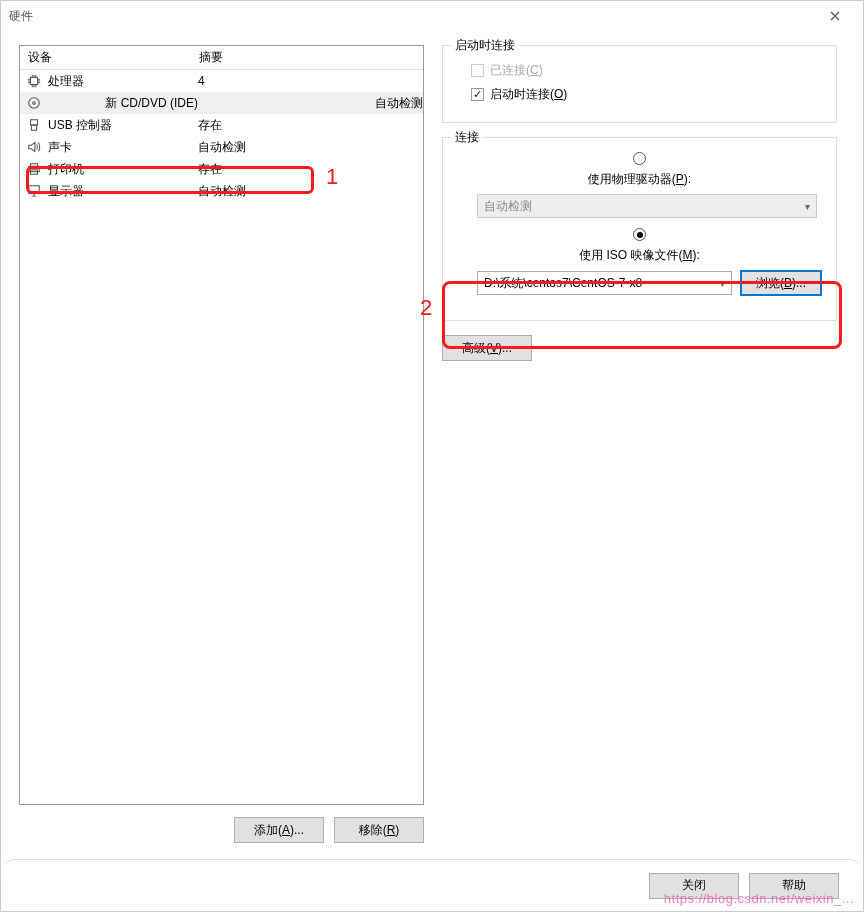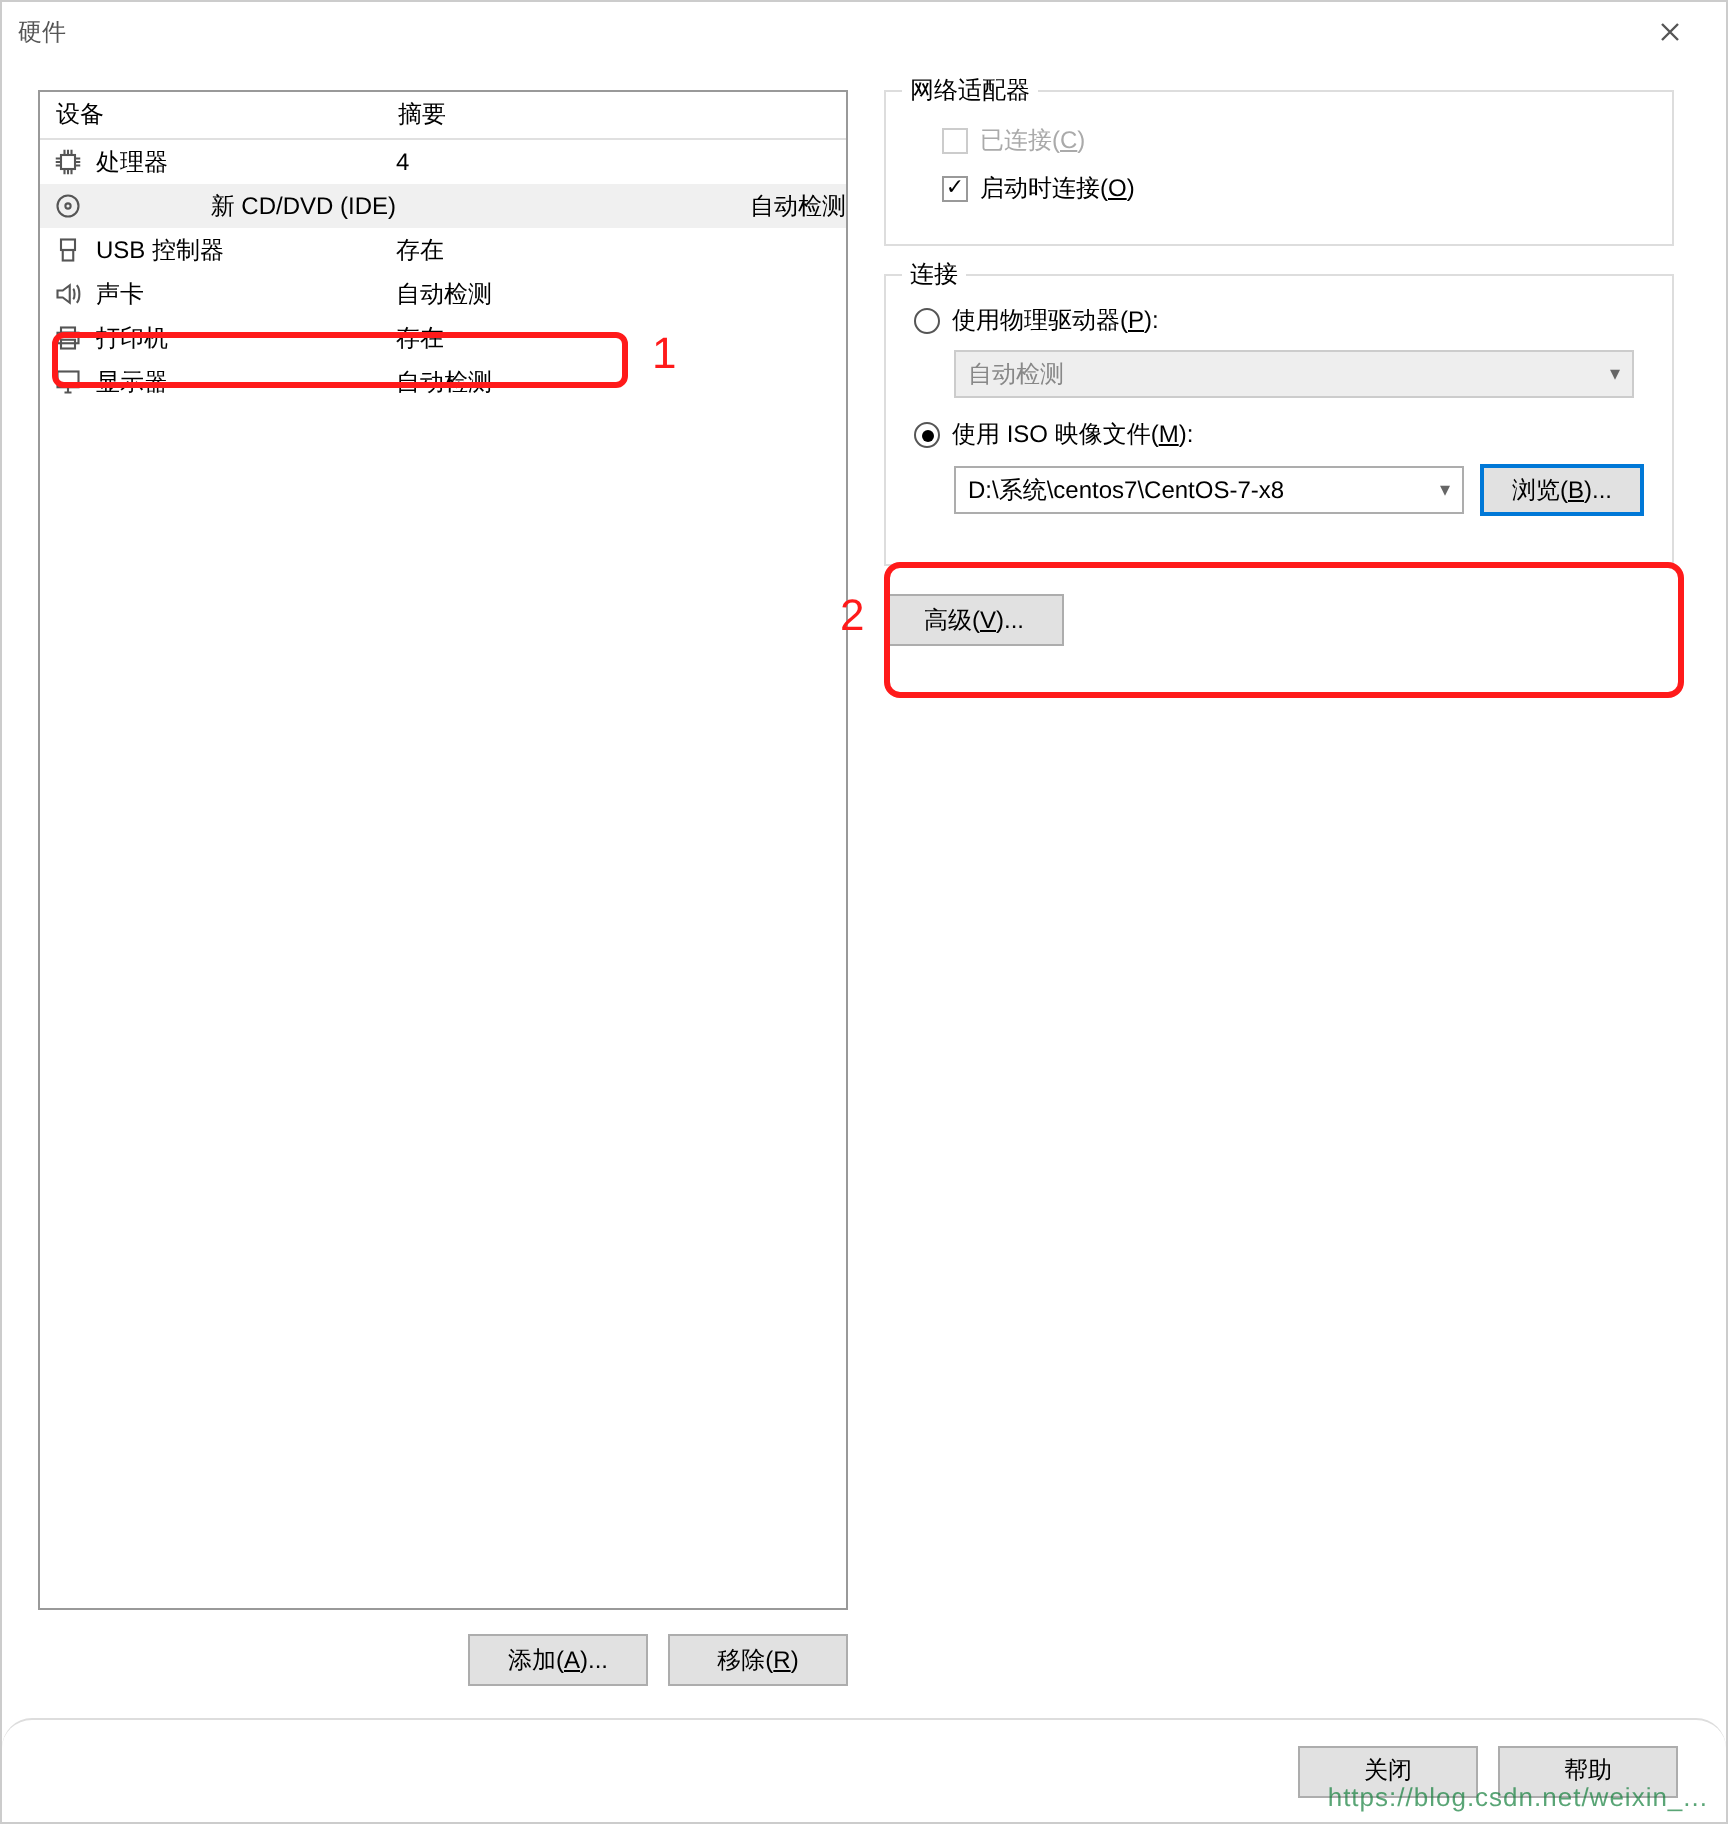--- a/index.html
+++ b/index.html
@@ -26,37 +26,37 @@
 .btn { min-width: 90px; height: 26px; border: 1px solid #adadad; background: #e1e1e1; font-size: 12px; cursor: pointer; padding: 0 14px; font-family: inherit; }
 .btn.focused { border: 2px solid #0078d7; background: #e1e1e1; padding: 0 13px; }
 u { text-decoration: underline; }
 .right-panel { flex: 1; padding: 0 8px; position: relative; }
 .fieldset { border: 1px solid #ddd; border-radius: 0; padding: 10px 14px 14px 14px; margin-bottom: 14px; position: relative; }
 .fieldset-legend { position: absolute; top: -9px; left: 8px; background: #fff; padding: 0 4px; font-size: 12px; }
 .checkbox-row { display: flex; align-items: center; gap: 6px; margin: 4px 0 4px 14px; height: 20px; }
 .checkbox { width: 13px; height: 13px; border: 1px solid #999; display: inline-flex; align-items: center; justify-content: center; font-size: 10px; }
 .checkbox.disabled { border-color: #ccc; color: #aaa; }
 .checkbox.checked::after { content: "✓"; color: #000; font-size: 11px; line-height: 1; }
-.radio-row { display: flex; align-items: center; gap: 6px; margin: 4px 0; }
+.radio-row { display: flex; align-items: center; gap: 6px; margin: 4px 0; flex-direction: column; }
 .radio { width: 13px; height: 13px; border: 1px solid #555; border-radius: 50%; display: inline-flex; align-items: center; justify-content: center; }
 .radio.checked::after { content: ""; width: 6px; height: 6px; background: #000; border-radius: 50%; }
 .combo { width: 340px; height: 24px; border: 1px solid #adadad; background: #fff; display: flex; align-items: center; padding: 0 6px; margin: 6px 0 6px 20px; font-size: 12px; position: relative; }
 .combo.disabled { background: #eee; color: #888; border-color: #ccc; }
 .combo .arrow { position: absolute; right: 6px; color: #666; font-size: 10px; }
 .iso-row { display: flex; align-items: center; gap: 8px; margin: 6px 0 6px 20px; }
 .iso-combo { flex: 1; height: 24px; border: 1px solid #adadad; background: #fff; display: flex; align-items: center; padding: 0 6px; position: relative; font-size: 12px; overflow: hidden; }
 .iso-combo .arrow { position: absolute; right: 6px; color: #666; font-size: 10px; }
 .iso-combo-text { white-space: nowrap; overflow: hidden; }
 .adv-row { display: flex; justify-content: flex-start; margin-top: 14px; padding-right: 4px; }
 .footer { height: 52px; border-top: 1px solid #ddd; display: flex; justify-content: flex-end; align-items: center; gap: 10px; padding-right: 24px; border-radius: 15px; }
 .annot-box1 { position: absolute; border: 3px solid #ff1a1a; border-radius: 6px; pointer-events: none; left: 26px; top: 166px; width: 288px; height: 28px; z-index: 10; }
 .annot-1 { position: absolute; left: 326px; top: 164px; color: #ff1a1a; font-size: 22px; font-weight: 400; z-index: 10; }
 .annot-box2 { position: absolute; border: 3px solid #ff1a1a; border-radius: 8px; pointer-events: none; left: 442px; top: 281px; width: 400px; height: 68px; z-index: 10; }
 .annot-2 { position: absolute; left: 420px; top: 295px; color: #ff1a1a; font-size: 22px; font-weight: 400; z-index: 10; }
-.watermark { position: absolute; right: 10px; bottom: 6px; color: #15803d; font-size: 13px; z-index: 5; letter-spacing: 0.5px; opacity: 0.7; }
+.watermark { position: absolute; right: 10px; bottom: 6px; color: #ec4899; font-size: 13px; z-index: 5; letter-spacing: 0.5px; opacity: 0.7; }
 </style>
 </head>
 <body>
 
 <div class="window">
   <div class="titlebar">
     <span class="titlebar-title">硬件</span>
     <div class="close-btn">
       <svg viewBox="0 0 10 10">
           <path d="M1 1 L9 9 M9 1 L1 9" stroke="#555" stroke-width="1.2"></path>
@@ -138,21 +138,21 @@
       </div>
       <div class="left-buttons">
         <button class="btn"><span>添加(</span><u>A</u><span>)...</span></button>
         <button class="btn"><span>移除(</span><u>R</u><span>)</span></button>
       </div>
     </div>
 
     <div class="right-panel">
 
       <div class="fieldset">
-        <div class="fieldset-legend">网络适配器</div>
+        <div class="fieldset-legend">启动时连接</div>
         <div class="checkbox-row">
           <span class="checkbox disabled"></span>
           <span style="color:#aaa"><span>已连接(</span><u>C</u><span>)</span></span>
         </div>
         <div class="checkbox-row">
           <span class="checkbox checked"></span>
           <span><span>启动时连接(</span><u>O</u><span>)</span></span>
         </div>
       </div>
 

